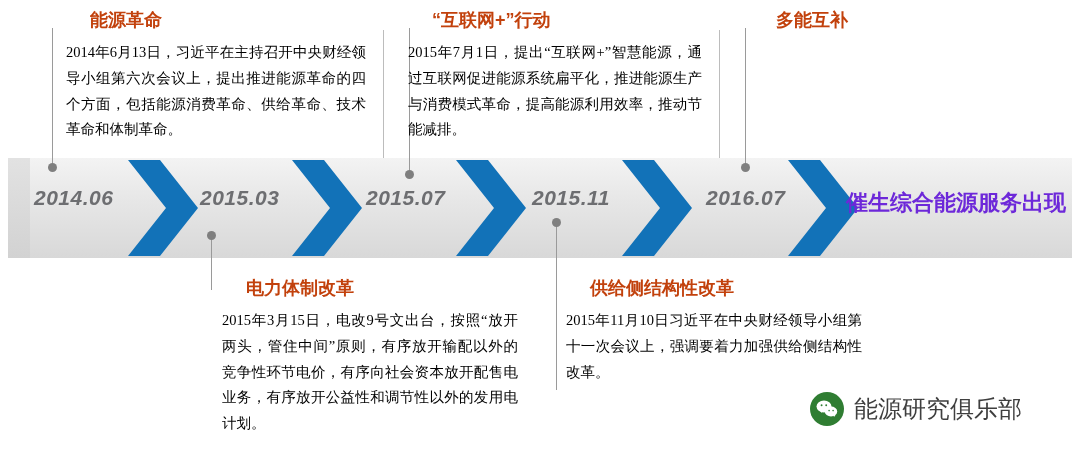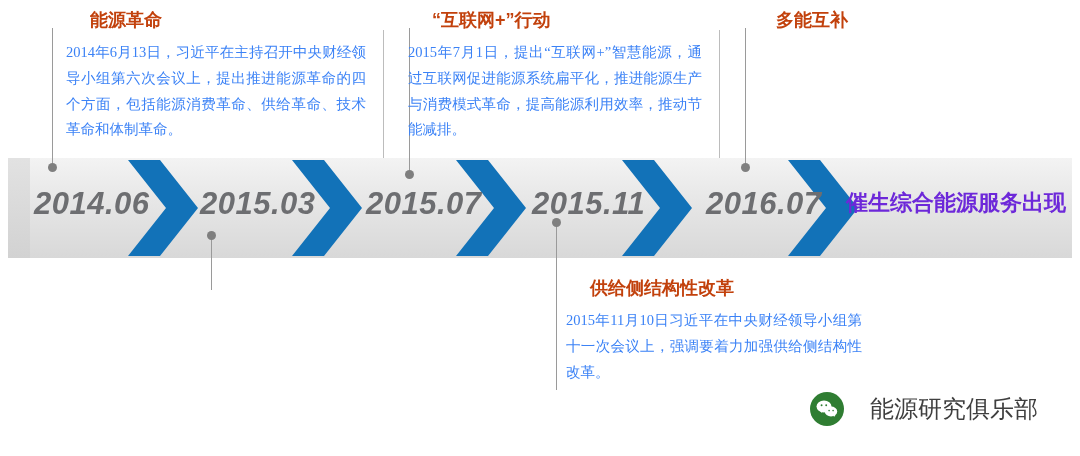--- a/index.html
+++ b/index.html
@@ -45,21 +45,21 @@
     color: #1272b8;
   }
   .chev svg { display: block; }
 
   .year {
     position: absolute;
     top: 186px;
     font-family: "Liberation Sans", sans-serif;
     font-style: italic;
     font-weight: bold;
-    font-size: 31px;
+    font-size: 21px;
     color: #6d6e71;
     letter-spacing: 0.5px;
     white-space: nowrap;
   }
 
   .tail-label {
     position: absolute;
     left: 846px;
     top: 188px;
     font-family: "Liberation Sans", sans-serif;
@@ -93,40 +93,40 @@
     font-size: 18px;
     color: #c2410c;
     margin-bottom: 8px;
     white-space: nowrap;
     margin-left: 24px;
   }
   .block .body {
     font-family: "Liberation Serif", serif;
     font-size: 14.5px;
     line-height: 1.78;
-    color: #3b82f6;
+    color: #000000;
     text-align: justify;
     text-justify: inter-ideograph;
   }
 
   
   .vdiv {
     position: absolute;
     width: 1px;
     background: #bcbcbc;
   }
 
   
   .wm {
     position: absolute;
     left: 810px;
     top: 392px;
     display: flex;
     align-items: center;
-    gap: 26px;
+    gap: 10px;
   }
   .wm .badge {
     width: 34px;
     height: 34px;
     border-radius: 50%;
     background: #2f7d32;
     position: relative;
     flex: none;
   }
   .wm .badge svg { position: absolute; left: 6px; top: 7px; }
@@ -205,20 +205,24 @@
 
   <div class="block" style="left:408px; top:8px; width:294px;">
     <div class="title">“互联网+”行动</div>
     <div class="body">2015年7月1日，提出“互联网+”智慧能源，通过互联网促进能源系统扁平化，推进能源生产与消费模式革命，提高能源利用效率，推动节能减排。</div>
   </div>
 
   <div class="block" style="left:752px; top:8px; width:302px;">
     <div class="title">多能互补</div>
   </div>
 
+  <div class="block" style="left:222px; top:276px; width:296px;">
+    <div class="title">电力体制改革</div>
+    <div class="body">2015年3月15日，电改9号文出台，按照“放开两头，管住中间”原则，有序放开输配以外的竞争性环节电价，有序向社会资本放开配售电业务，有序放开公益性和调节性以外的发用电计划。</div>
+  </div>
 
   <div class="block" style="left:566px; top:276px; width:296px;">
     <div class="title">供给侧结构性改革</div>
     <div class="body">2015年11月10日习近平在中央财经领导小组第十一次会议上，强调要着力加强供给侧结构性改革。</div>
   </div>
 
   <div class="wm">
     <div class="badge">
       <svg width="22" height="20" viewBox="0 0 22 20">
         <ellipse cx="8" cy="7.5" rx="7.5" ry="6" fill="#ffffff"></ellipse>

